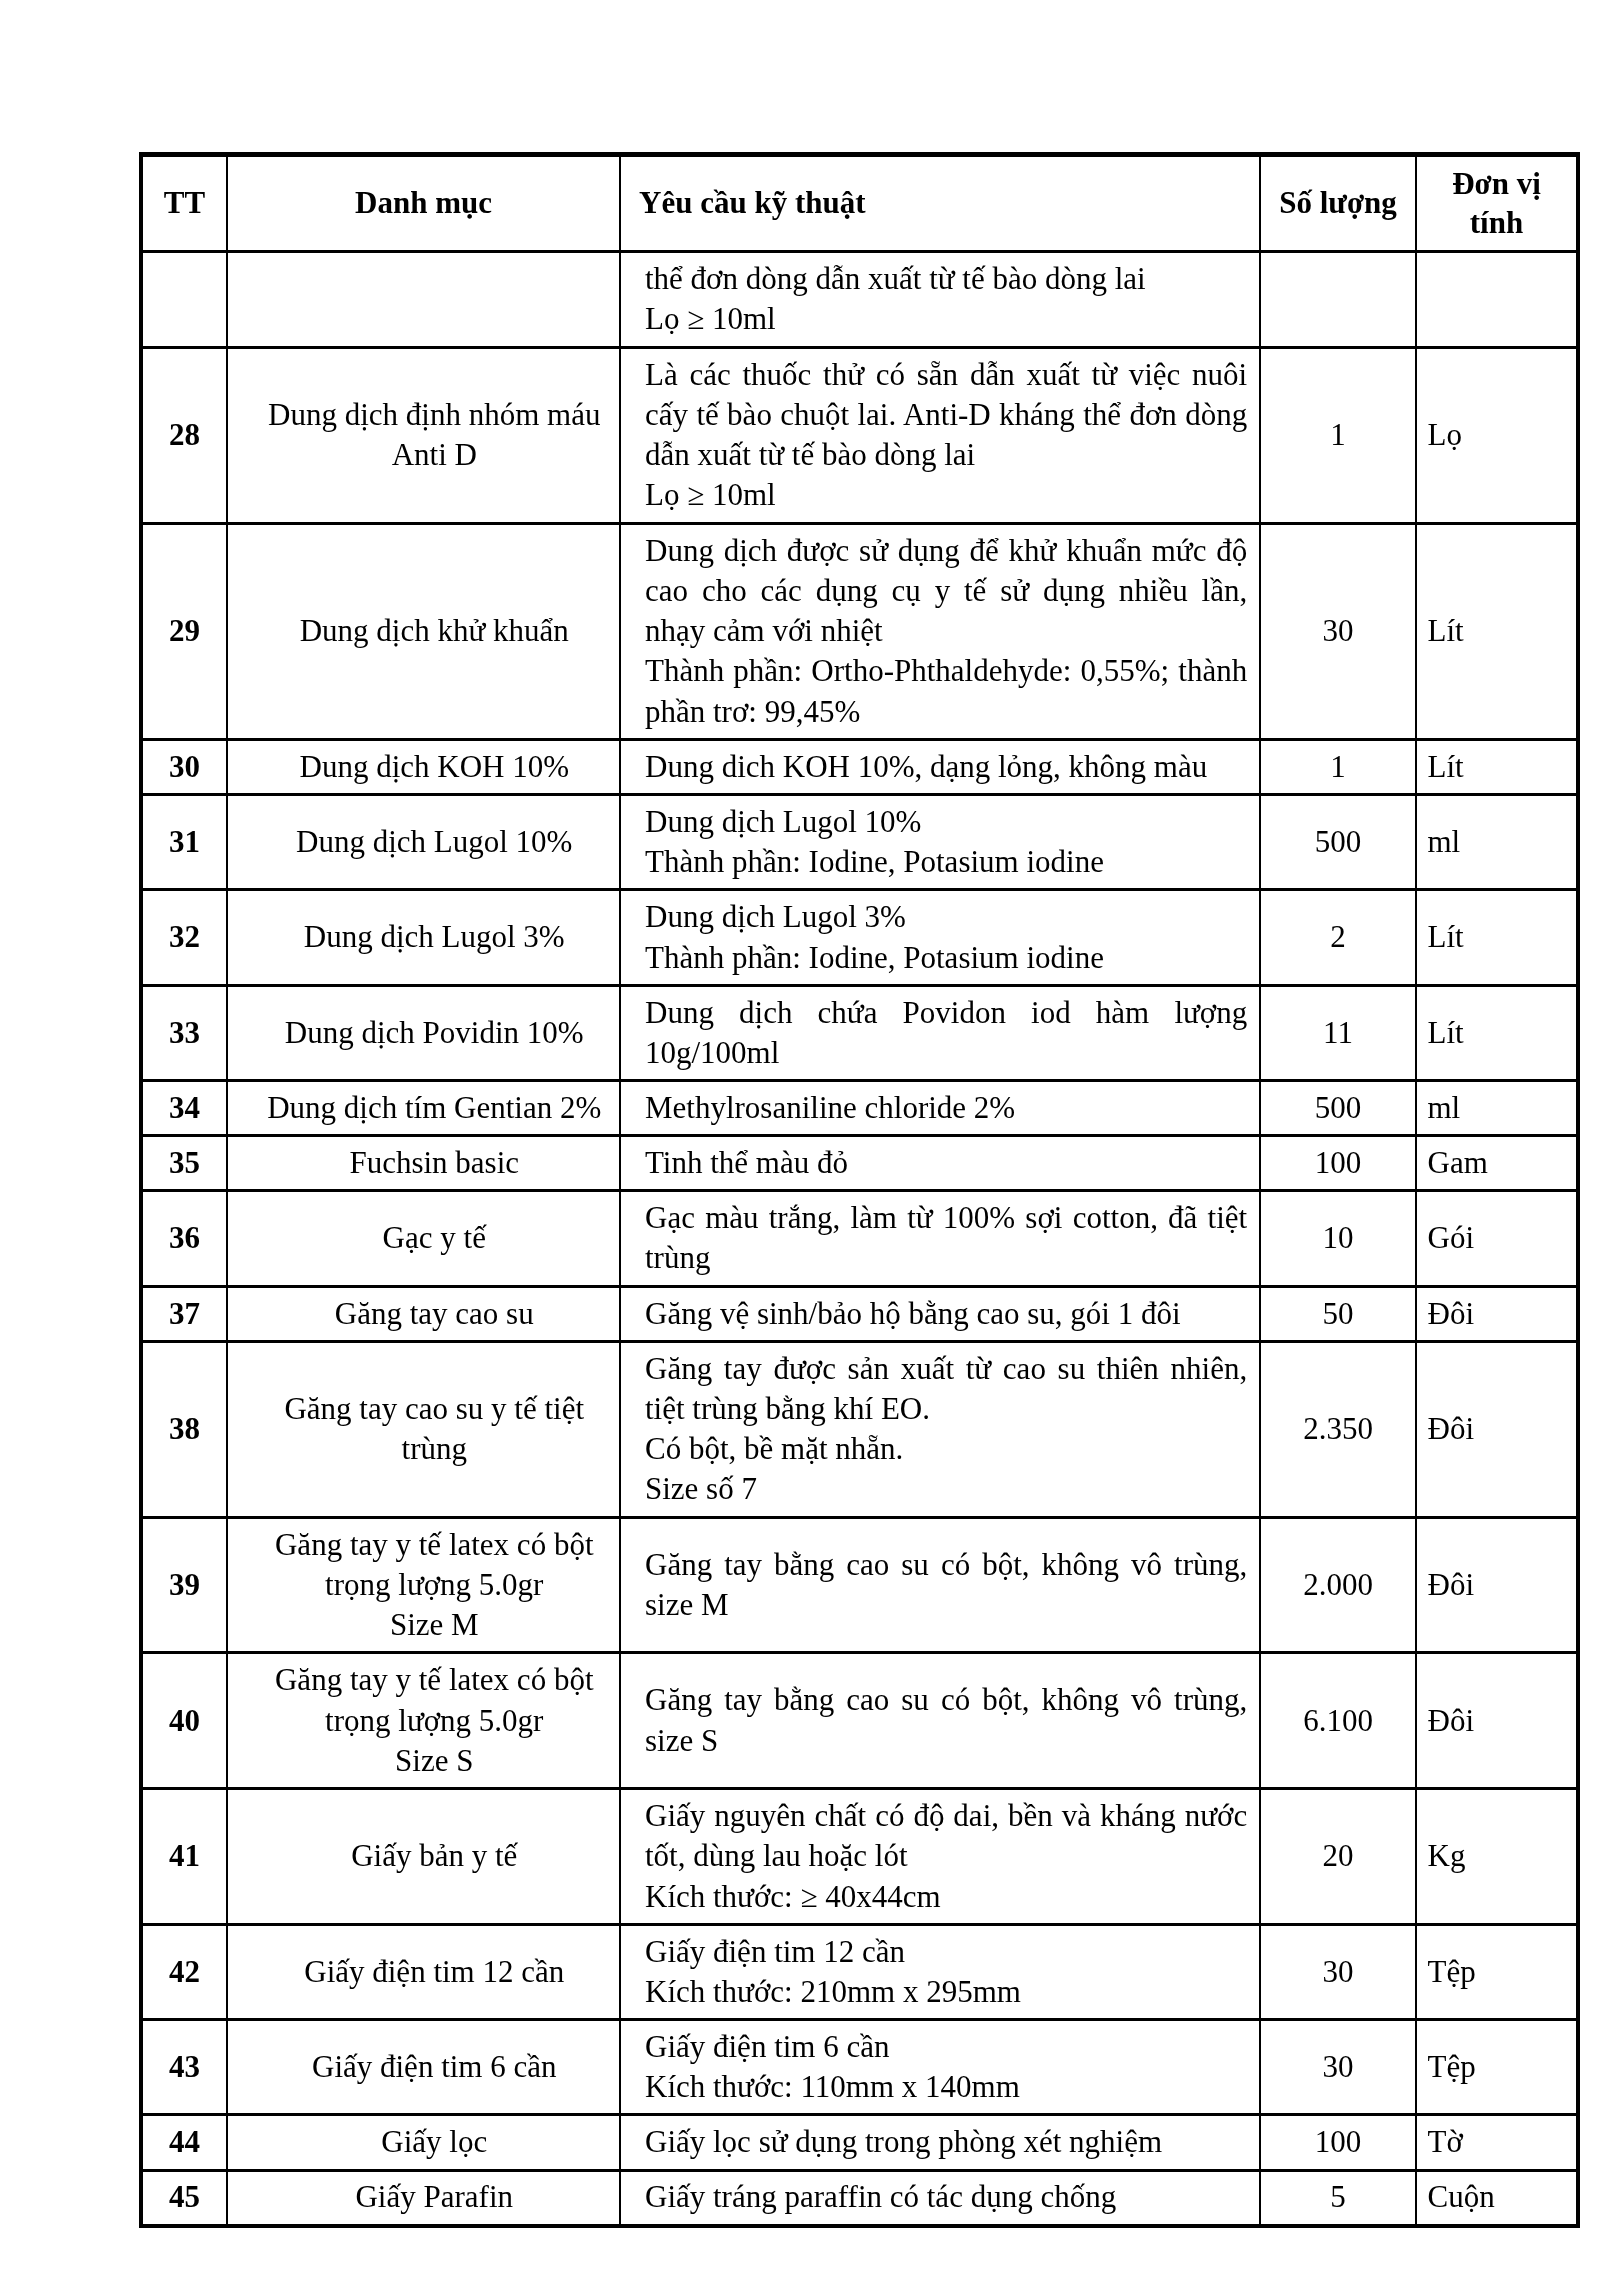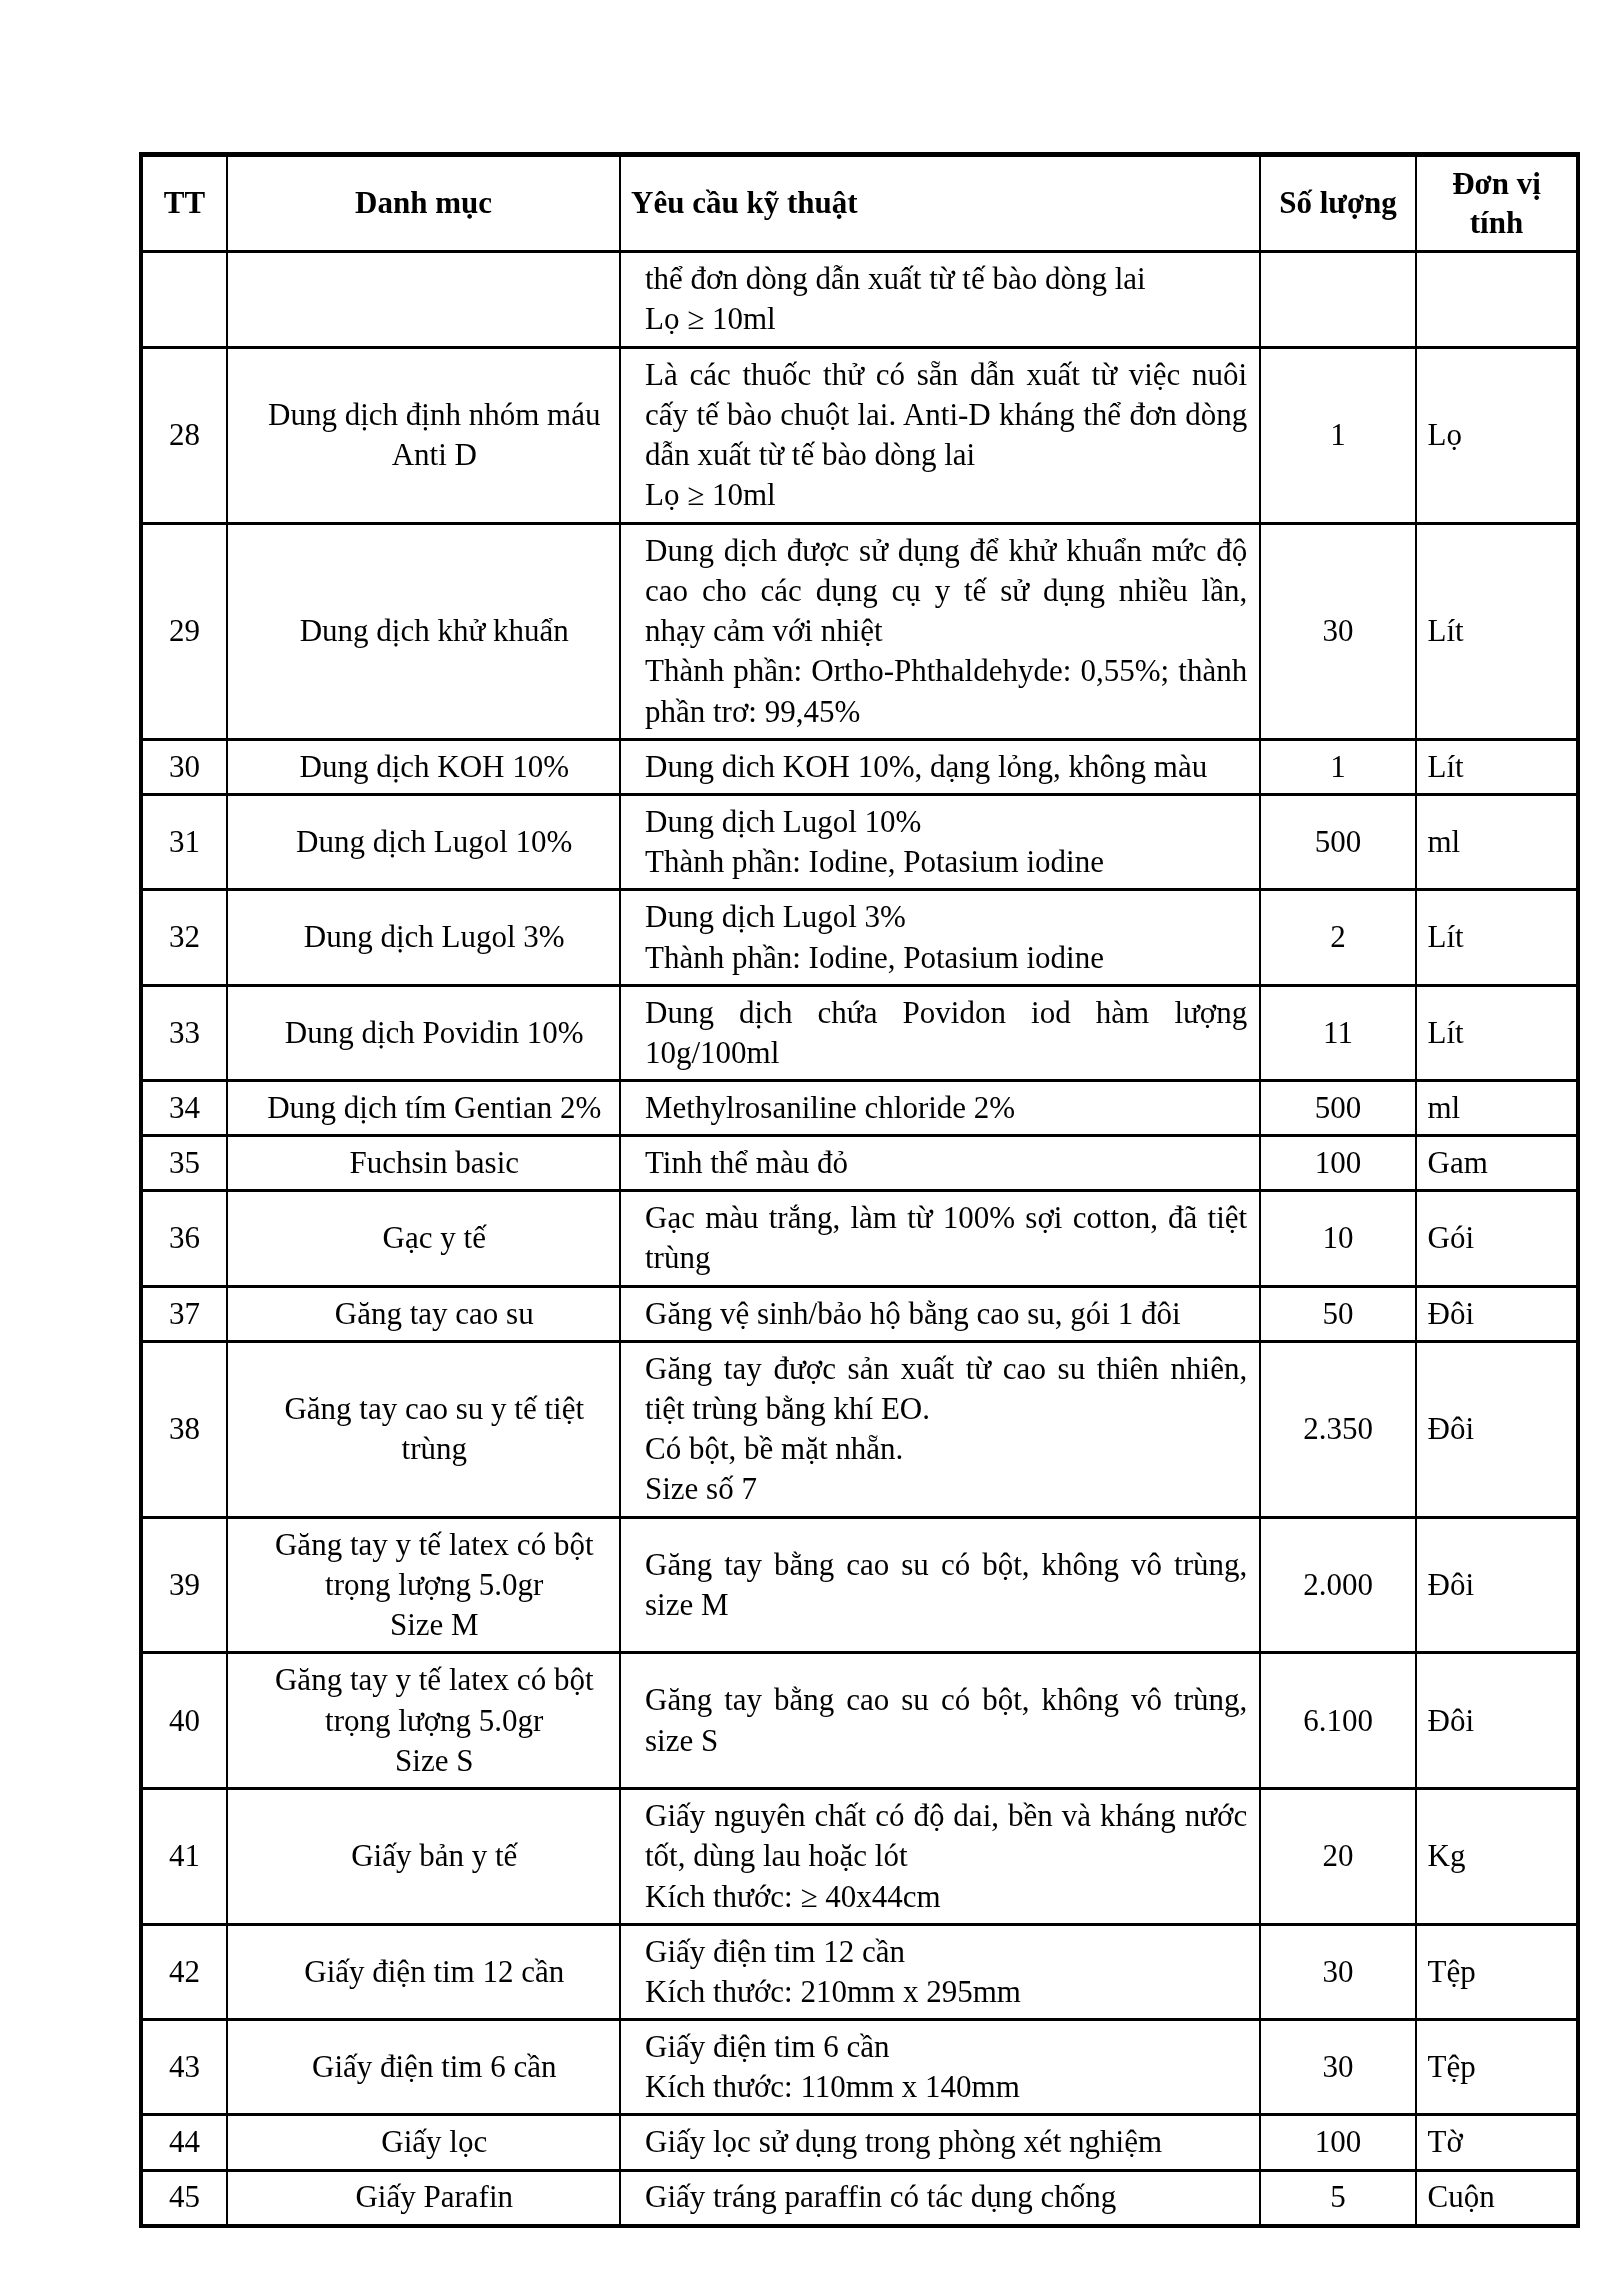--- a/index.html
+++ b/index.html
@@ -43,24 +43,24 @@
     overflow: hidden;
   }
   thead th {
     font-weight: bold;
     font-size: 31px;
     line-height: 1.25;
     text-align: center;
     padding: 7.9px 9.2px;
     border-bottom-width: 3.9px;
   }
-  thead th.h-yc { text-align: left; padding-left: 10px; }
+  thead th.h-yc { text-align: left; padding-left: 18px; }
 
   td { padding: 5.9px 10.5px; }
-  td.c-tt { text-align: center; }
+  td.c-tt { text-align: center; font-weight: bold; }
   td.c-dm { text-align: center; white-space: pre-line; padding-left: 28px; padding-right: 6.5px; }
   td.c-yc { text-align: justify; white-space: pre-line; padding-left: 24px; padding-right: 11.8px; }
   td.c-sl { text-align: center; }
   td.c-dv { text-align: left; }
 </style>
 </head>
 <body>
 
 <div class="page">
   <table class="supplies">

